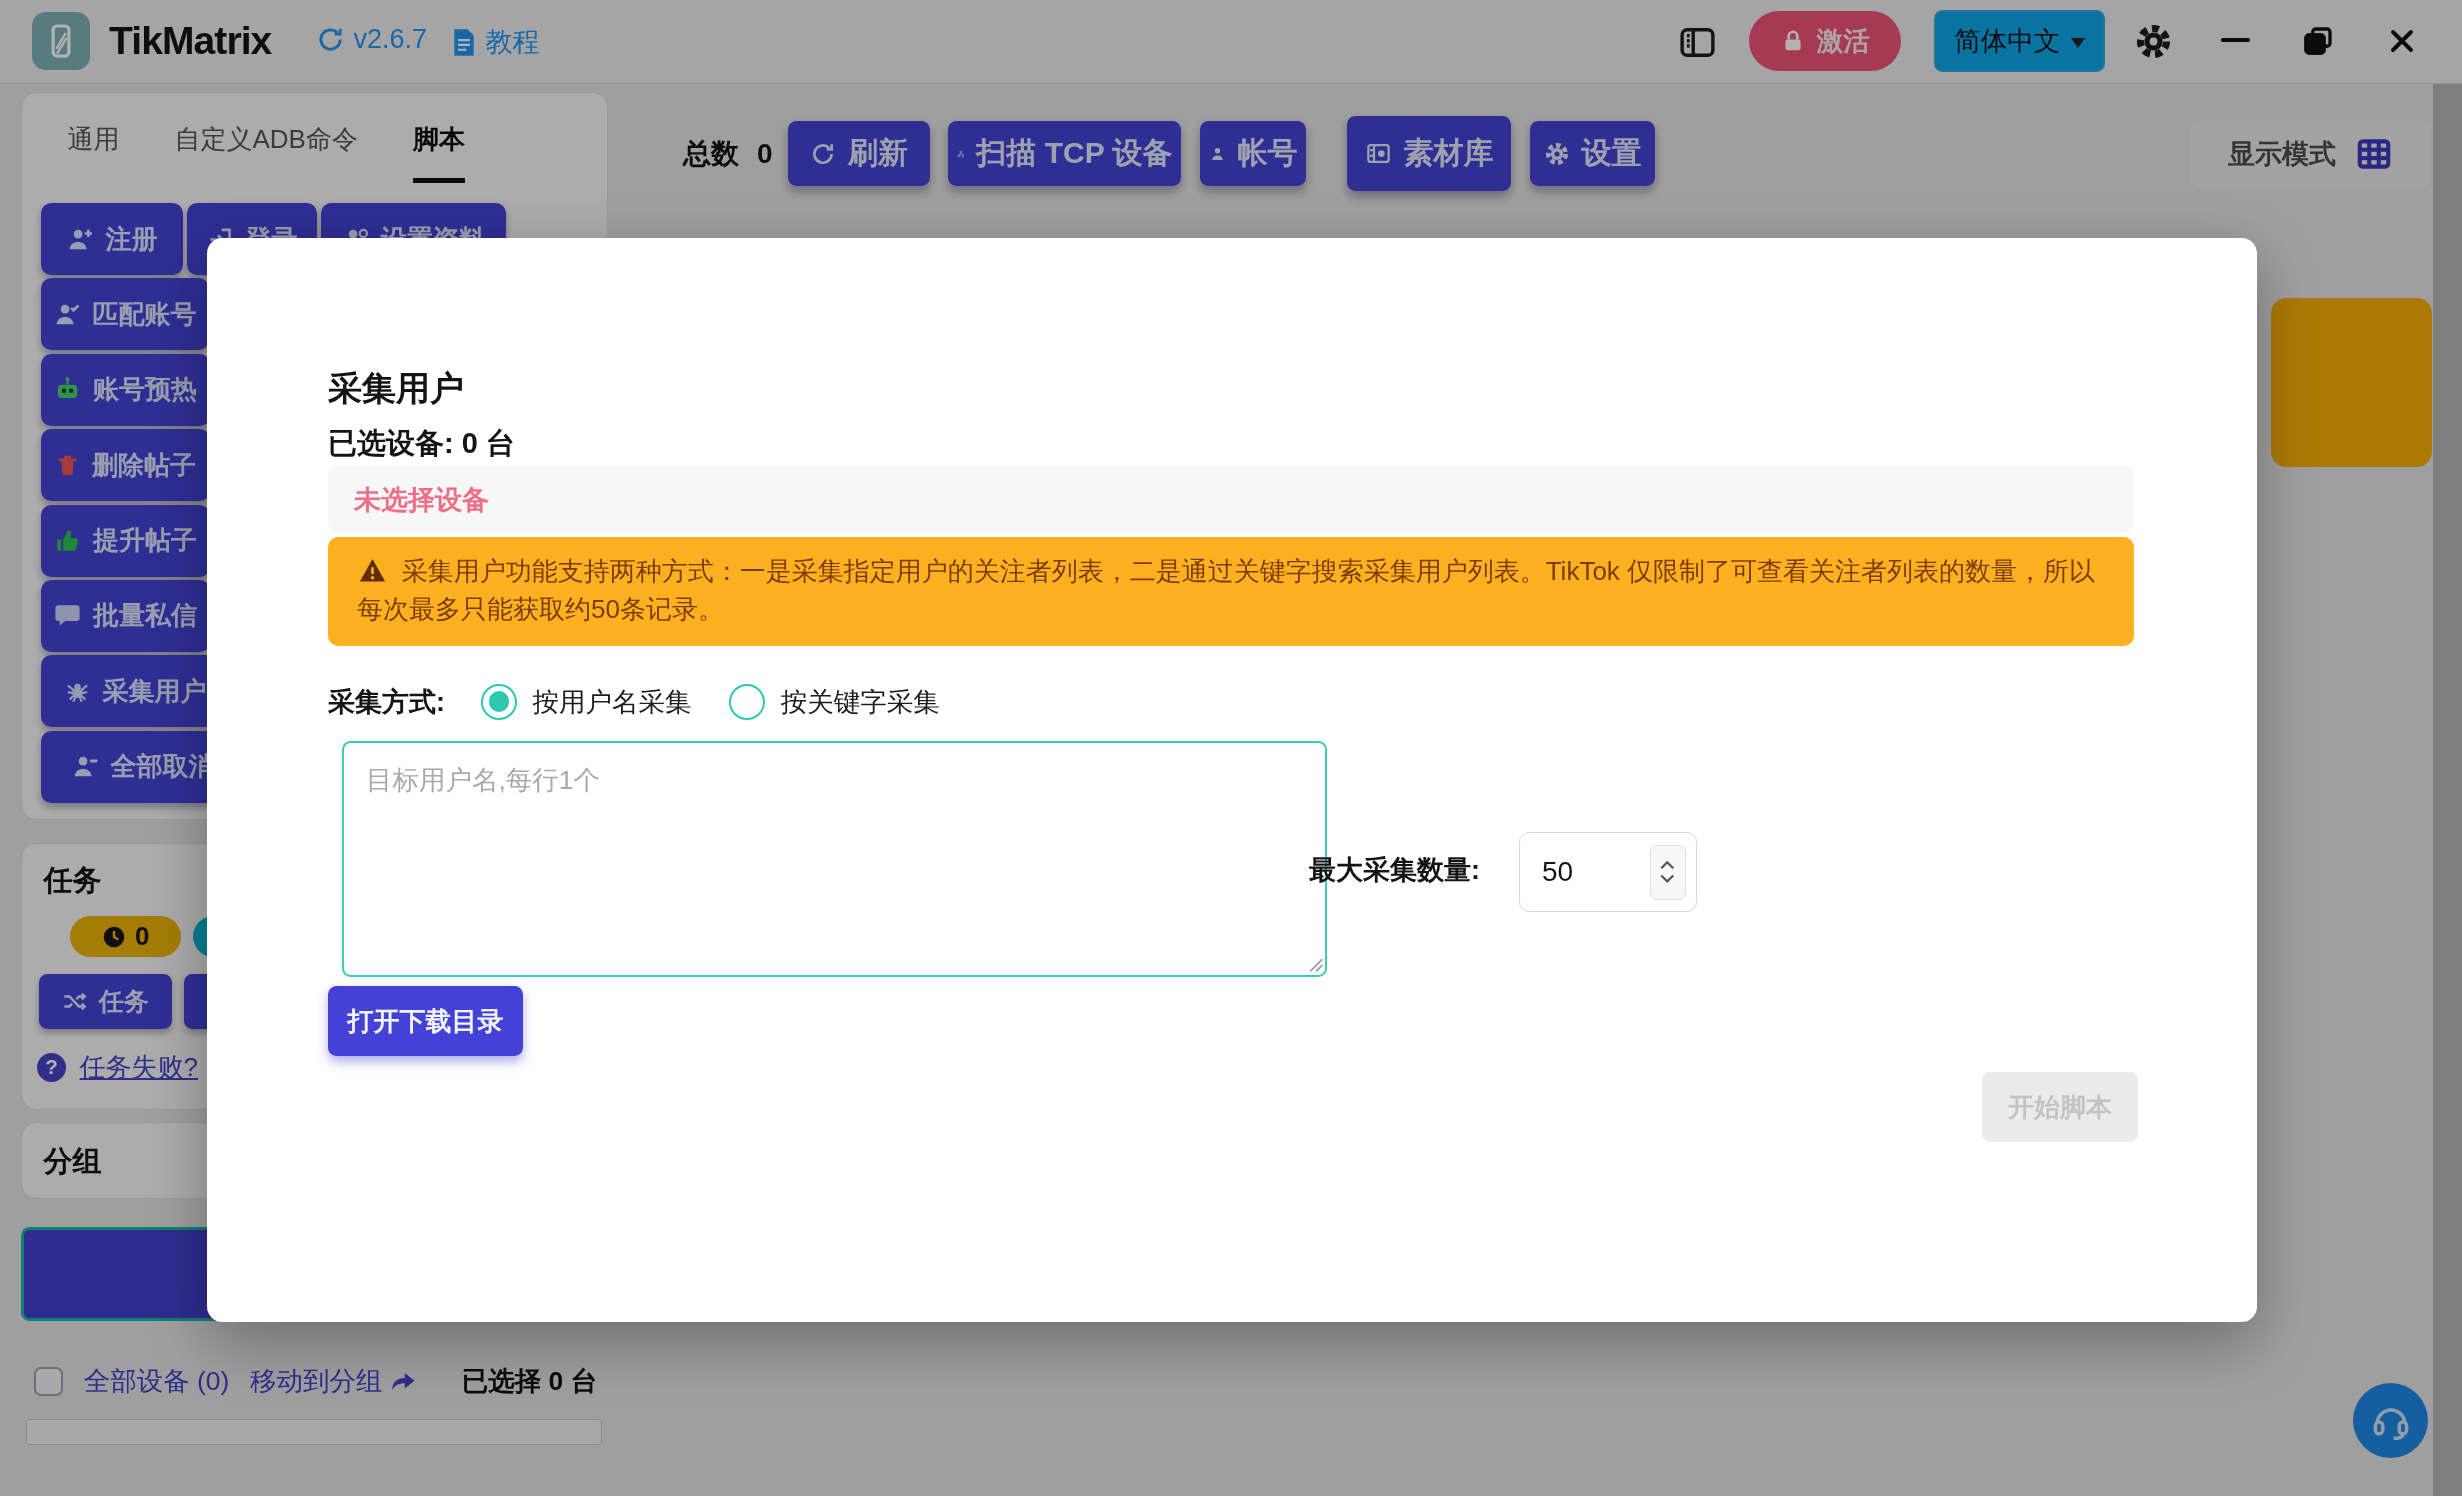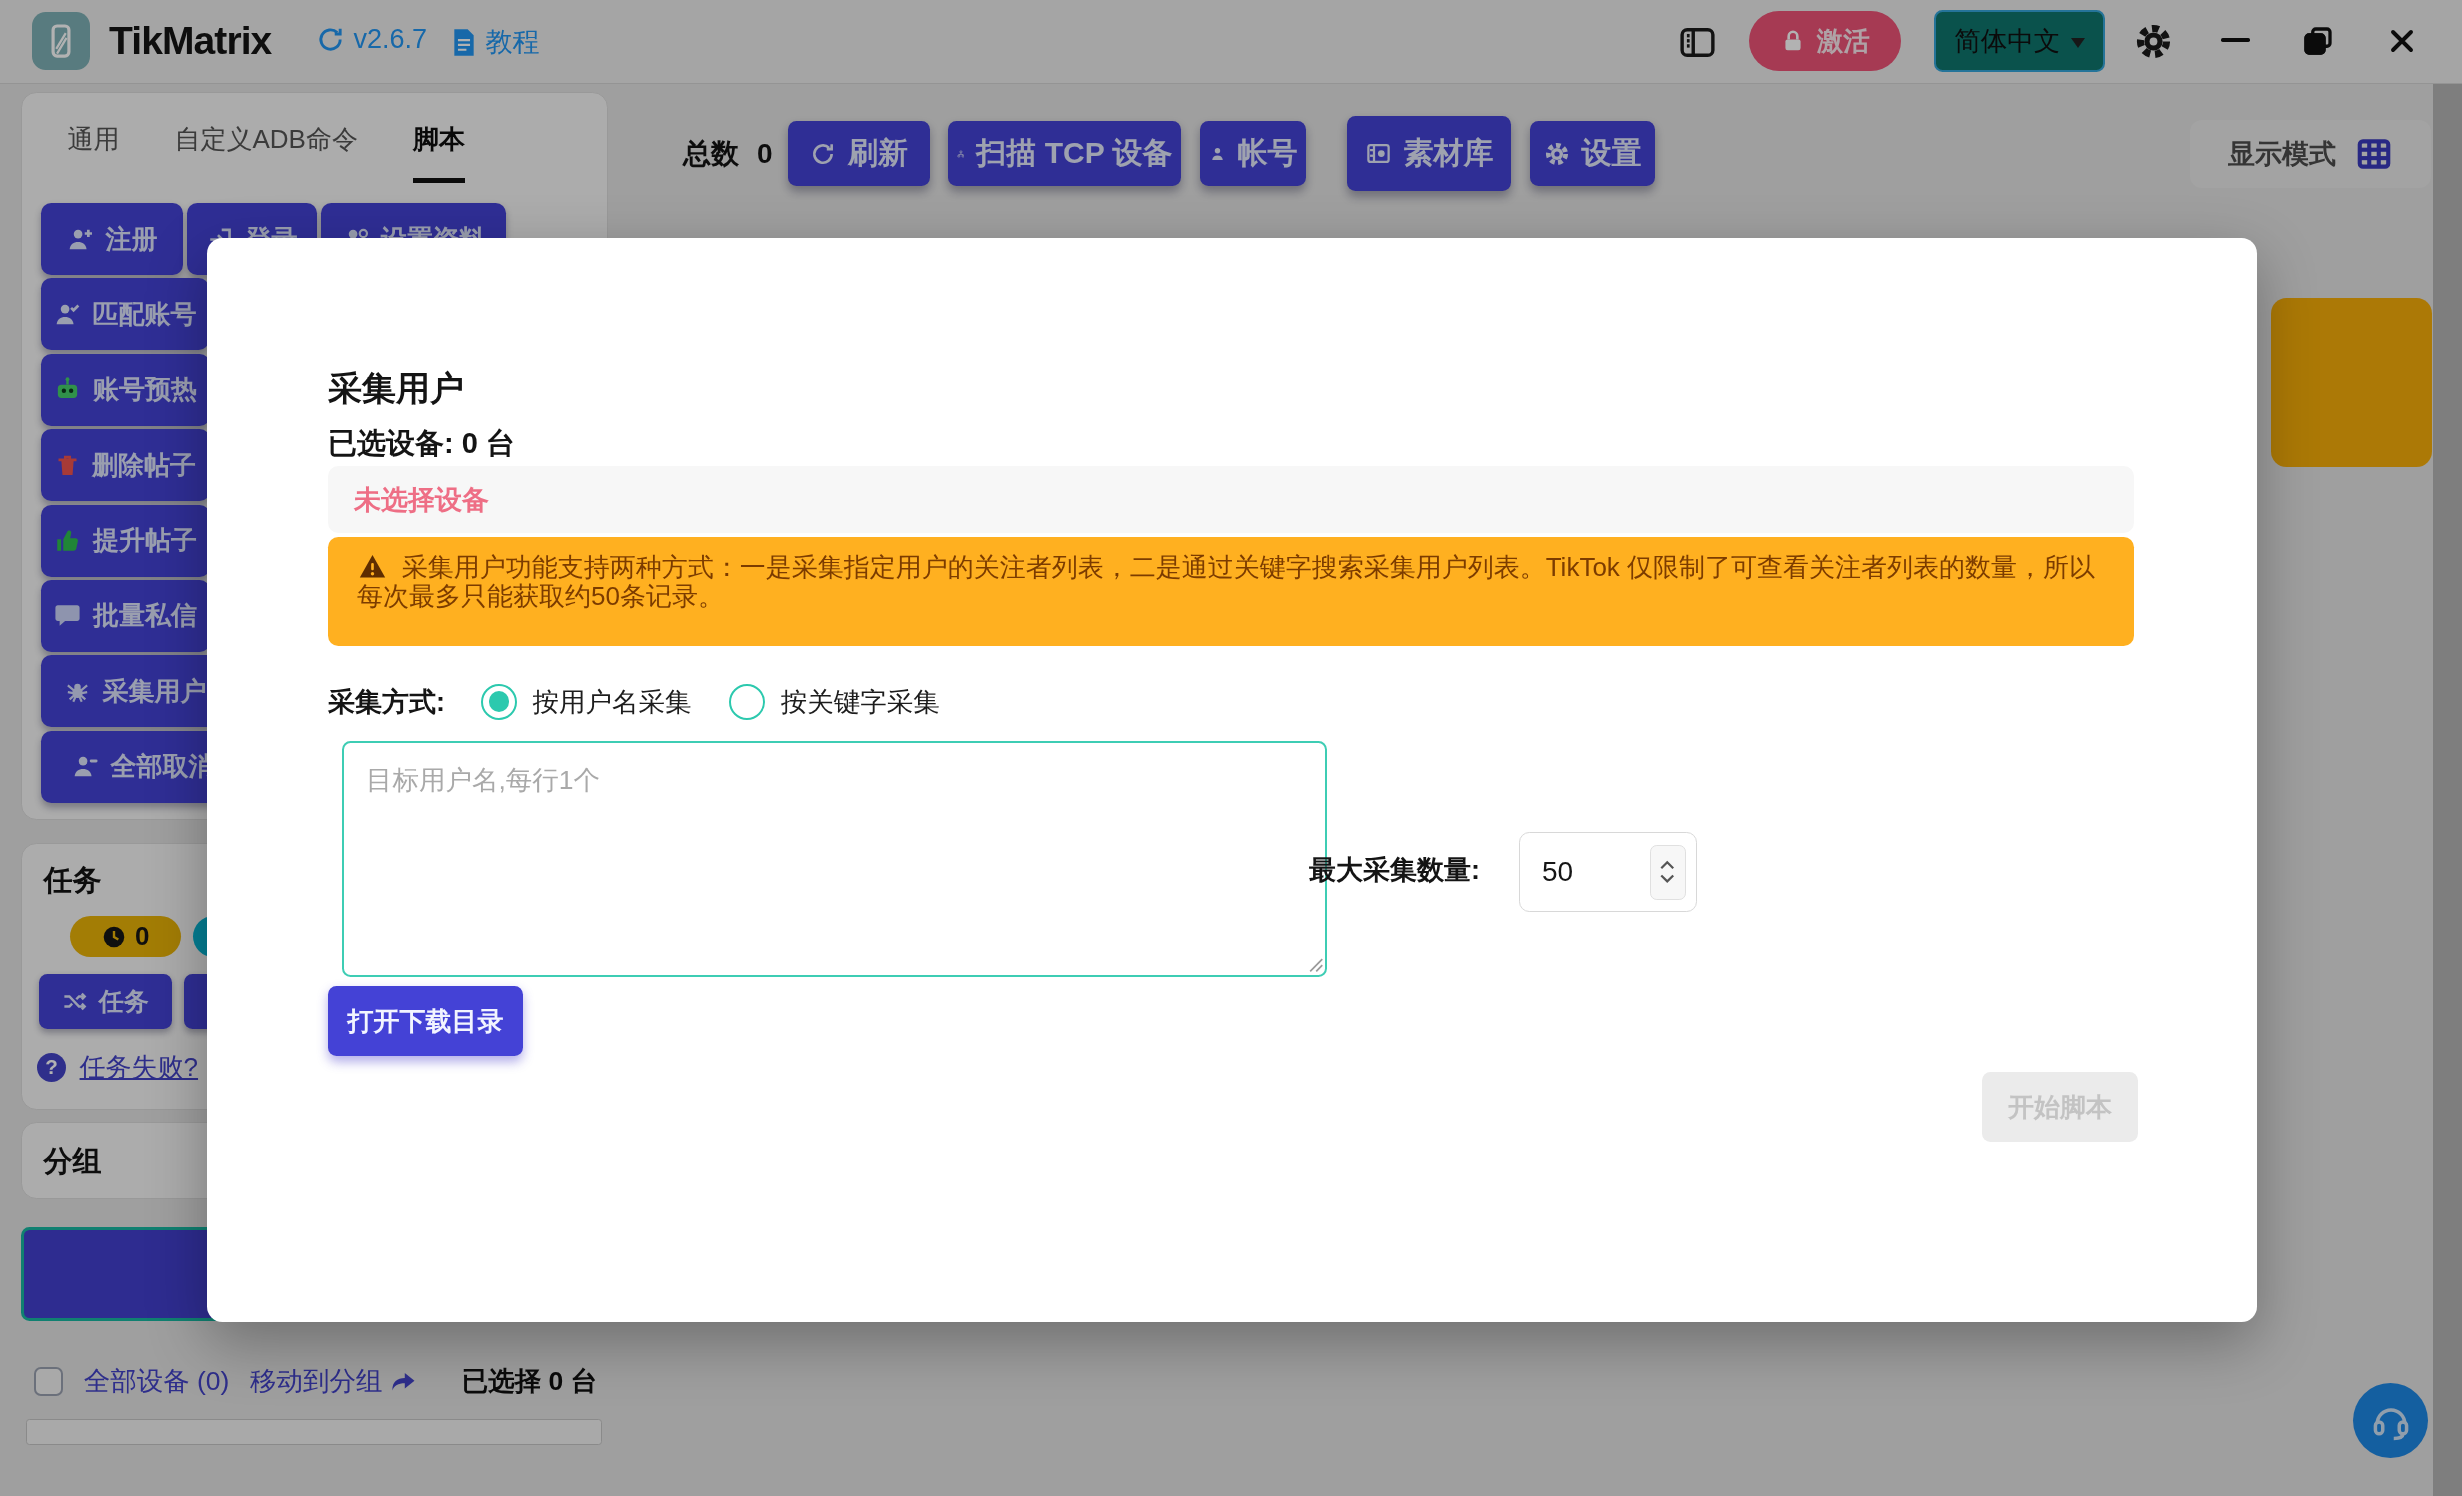--- a/index.html
+++ b/index.html
@@ -15,21 +15,21 @@
   .app-name { position:absolute; left:109px; top:19px; font-size:39px; font-weight:bold; color:#151515; letter-spacing:-0.9px; }
   .version-wrap { position:absolute; left:316px; top:24px; display:flex; align-items:center; gap:8.5px;
                   color:#2196f3; font-size:27px; }
   .tutorial-wrap { position:absolute; left:451px; top:24px; display:flex; align-items:center; gap:8.5px;
                    color:#2196f3; font-size:27px; }
   .panel-toggle { position:absolute; left:1677px; top:22px; width:41px; height:41px; color:#1c1c1c; }
   .activate-pill { position:absolute; left:1749px; top:11px; width:152px; height:60px; border-radius:31px;
                    background:#ee5377; color:#fbe9ee; display:flex; align-items:center; justify-content:center;
                    gap:10.3px; font-size:26.5px; font-weight:bold; }
   .lang-select { position:absolute; left:1934px; top:10.3px; width:171px; height:62px;
-                 border:2.6px solid #35a7dc; border-radius:8.5px; background:#0f766e;
+                 border:2.6px solid #35a7dc; border-radius:8.5px; background:#0ea5e9;
                  display:flex; align-items:center; justify-content:center; gap:10.3px;
                  font-size:26.5px; color:#111; }
   .caret-down { width:0; height:0; border-left:7.7px solid transparent; border-right:7.7px solid transparent;
                 border-top:10.3px solid #222; margin-top:3.4px; }
   .tb-gear { position:absolute; left:2134px; top:22px; width:39px; height:39px; color:#1a1a1a; }
   .win-min { position:absolute; left:2221px; top:38px; width:29px; height:4.3px; background:#111; border-radius:1.7px; }
   .win-restore { position:absolute; left:2300px; top:23px; width:36px; height:36px; color:#111; }
   .win-close { position:absolute; left:2384px; top:23px; width:36px; height:36px; color:#111; }
 
   
@@ -98,21 +98,21 @@
   
   .dim { position:absolute; inset:0; background:rgba(0,0,0,0.30); z-index:40; }
   .modal { position:absolute; left:207px; top:238px; width:2050px; height:1084px; background:#ffffff;
            border-radius:15.4px; box-shadow:0 20.5px 60px rgba(0,0,0,.30); z-index:50; }
   .m-title { position:absolute; left:121px; top:128px; font-size:34px; font-weight:bold; color:#141414; }
   .m-selected { position:absolute; left:121px; top:186px; font-size:29px; font-weight:bold; color:#141414; }
   .m-nodevice { position:absolute; left:121px; top:228px; width:1806px; height:67px; background:#f7f7f7;
                 border-radius:10.3px; display:flex; align-items:center; padding-left:26px; }
   .m-nodevice span { color:#ee6e85; font-size:27px; font-weight:bold; }
   .m-warning { position:absolute; left:121px; top:299px; width:1806px; height:109px; background:#ffb020;
-               border-radius:10.3px; padding:15.4px 29px; color:#7c3c00; font-size:26px; line-height:29px; }
+               border-radius:10.3px; padding:15.4px 29px; color:#7c3c00; font-size:26px; line-height:38px; }
   .m-warning .w-icon { display:inline-block; vertical-align:-5.1px; margin-right:13.7px; }
   .m-method { position:absolute; left:121px; top:443px; height:41px; display:flex; align-items:center; }
   .m-method .lbl { font-size:27px; font-weight:bold; color:#141414; margin-right:36px; }
   .radio { width:36px; height:36px; border:2.6px solid #2cc9ae; border-radius:50%;
            display:inline-flex; align-items:center; justify-content:center; margin-right:15.4px; background:#fff; }
   .radio.sel::after { content:''; width:20.5px; height:20.5px; border-radius:50%; background:#2cc9ae; }
   .radio-label { font-size:26.5px; color:#1d1d1d; margin-right:38px; }
   .m-textarea { position:absolute; left:135px; top:503px; width:985px; height:236px;
                 border:2.6px solid #3ecdb4; border-radius:8.5px; padding:19px 22px; font-size:26.5px; color:#333;
                 resize:none; outline:none; background:#fff; font-family:"Liberation Sans", sans-serif; }

